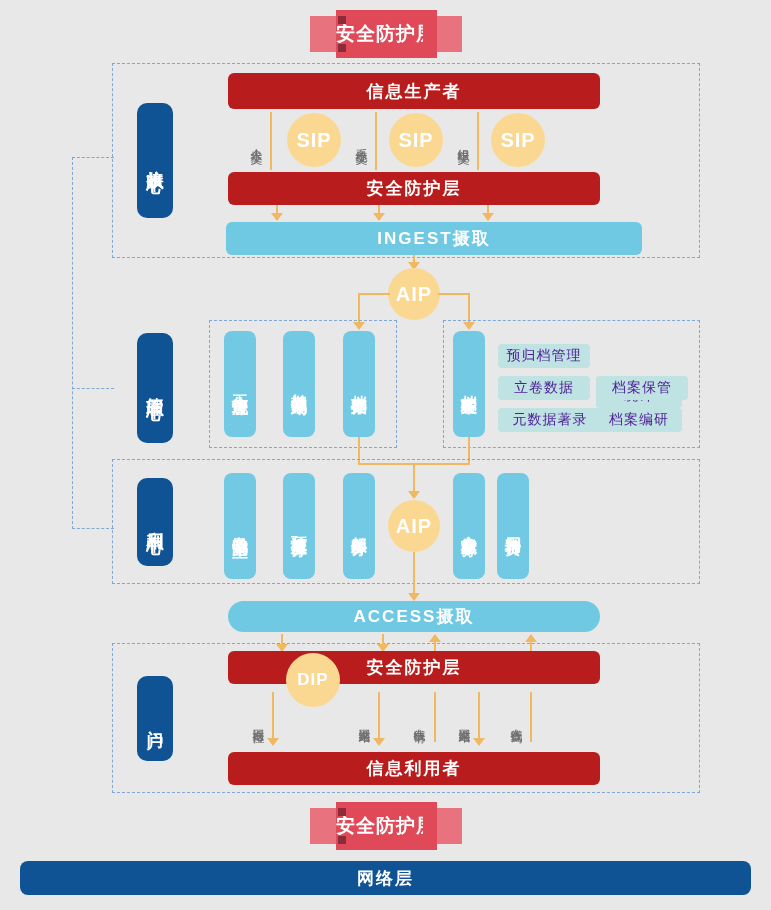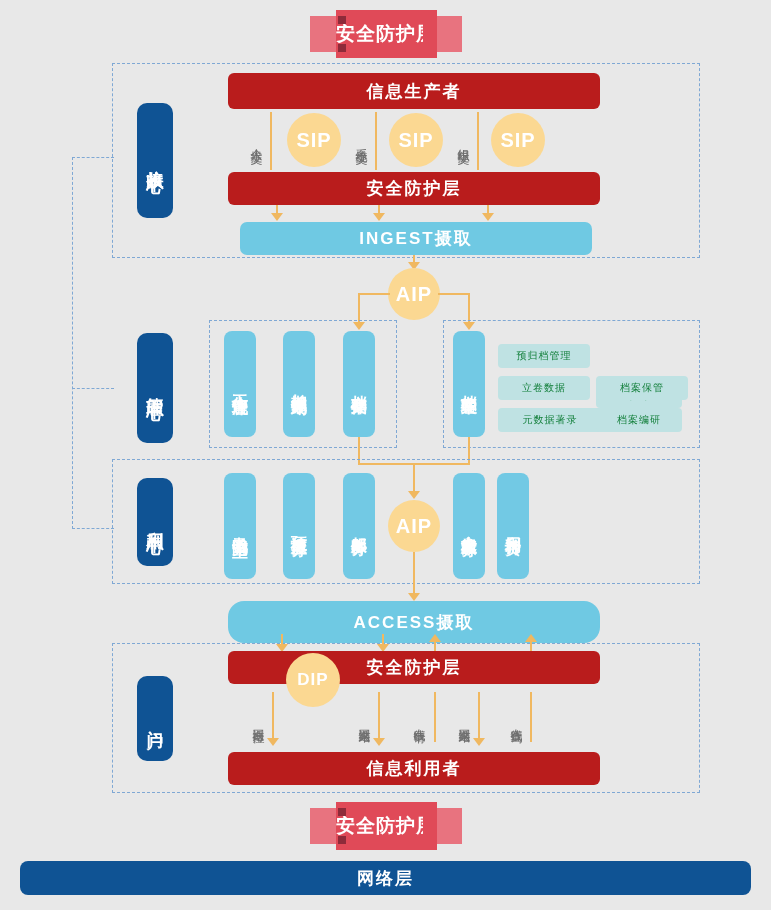--- a/index.html
+++ b/index.html
@@ -57,23 +57,23 @@
   
   .vbox{
     background:#72c9e4;border-radius:8px;color:#fff;
     display:flex;align-items:center;justify-content:center;
     font-size:16px;font-weight:bold;line-height:1.12;letter-spacing:1px;
     writing-mode:vertical-rl;text-orientation:upright;
   }
 
   
   .chip{
-    background:#bfe2e3;border-radius:4px;color:#15803d;
-    display:flex;align-items:center;justify-content:center;
-    font-size:10px;letter-spacing:1px;
+    background:#bfe2e3;border-radius:4px;color:#4c1d95;
+    display:flex;align-items:center;justify-content:center;
+    font-size:14px;letter-spacing:1px;
   }
 
   
   .circle{
     background:#fbd892;border-radius:50%;
     display:flex;align-items:center;justify-content:center;
     color:#fff;font-size:20px;font-weight:bold;letter-spacing:1px;
   }
   .circle.sm{font-size:17px;}
 
@@ -138,21 +138,21 @@
 
   <div class="abs bar green" style="left:228px;top:172px;width:372px;height:33px;">安全防护层</div>
 
   <div class="conn v" style="left:276px;top:205px;height:11px;"></div>
   <div class="arrow-down" style="left:271px;top:213px;"></div>
   <div class="conn v" style="left:378px;top:205px;height:11px;"></div>
   <div class="arrow-down" style="left:373px;top:213px;"></div>
   <div class="conn v" style="left:487px;top:205px;height:11px;"></div>
   <div class="arrow-down" style="left:482px;top:213px;"></div>
 
-  <div class="abs bar blue" style="left:240px;top:222px;width:352px;height:33px;border-radius:7px;">INGEST摄取</div>
+  <div class="abs bar blue" style="left:226px;top:222px;width:416px;height:33px;">INGEST摄取</div>
 
   <div class="conn v" style="left:413px;top:255px;height:9px;"></div>
   <div class="arrow-down" style="left:408px;top:262px;"></div>
 
   <div class="abs circle" style="left:388px;top:268px;width:52px;height:52px;">AIP</div>
 
   <div class="conn h" style="left:358px;top:293px;width:32px;"></div>
   <div class="conn v" style="left:358px;top:293px;height:32px;"></div>
   <div class="arrow-down" style="left:353px;top:322px;"></div>
 
@@ -195,21 +195,21 @@
   <div class="abs vbox" style="left:343px;top:473px;width:32px;height:106px;">邮件服务</div>
 
   <div class="abs circle" style="left:388px;top:500px;width:52px;height:52px;">AIP</div>
 
   <div class="abs vbox" style="left:453px;top:473px;width:32px;height:106px;">全文检索服务</div>
   <div class="abs vbox" style="left:497px;top:473px;width:32px;height:106px;">利用计费</div>
 
   <div class="conn v" style="left:413px;top:552px;height:44px;"></div>
   <div class="arrow-down" style="left:408px;top:593px;"></div>
 
-  <div class="abs bar blue" style="left:228px;top:601px;width:372px;height:42px;border-radius:16px;">ACCESS摄取</div>
+  <div class="abs bar blue" style="left:228px;top:601px;width:372px;height:31px;border-radius:16px;">ACCESS摄取</div>
 
   <div class="abs dash-region" style="left:112px;top:643px;width:588px;height:150px;"></div>
 
   <div class="abs center-pill" style="left:137px;top:676px;width:36px;height:85px;">门户</div>
 
   <div class="conn v" style="left:281px;top:634px;height:13px;"></div>
   <div class="arrow-down" style="left:276px;top:644px;"></div>
   <div class="conn v" style="left:382px;top:634px;height:13px;"></div>
   <div class="arrow-down" style="left:377px;top:644px;"></div>
   <div class="conn v" style="left:434px;top:638px;height:13px;"></div>

